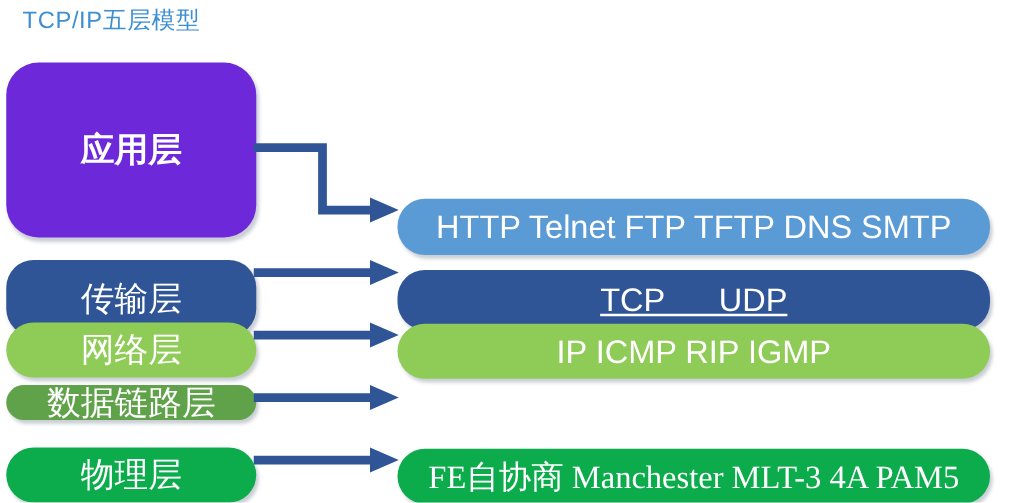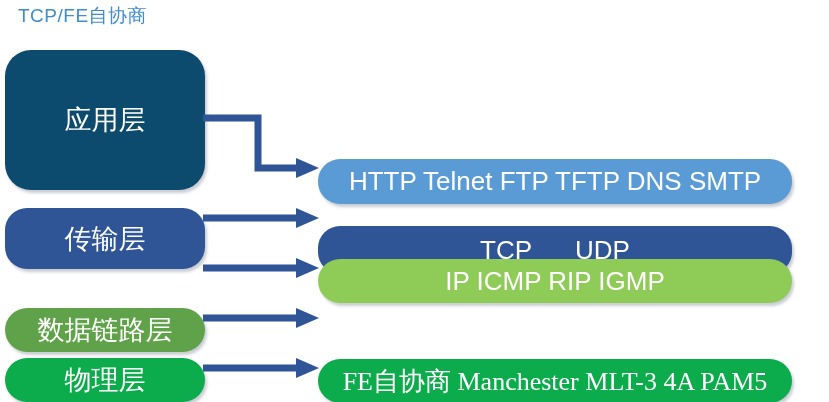--- a/index.html
+++ b/index.html
@@ -31,45 +31,48 @@
     box-shadow: 2px 3px 3px rgba(120, 132, 148, 0.40);
   }
 
   .layer { left: 5px;   width: 200px; font-size: 27px; }
   .proto { left: 318px; width: 474px; font-size: 26px; white-space: pre; }
   .r22   { border-radius: 22px; margin-top: 12px; }
 
   #l0 { top: 50px;  height: 140px; border-radius: 26px; }
   #l1 { top: 196px; height: 61px; }
   #l2 { top: 246px; height: 44px; }
-  #l3 { top: 296px; height: 44px; }
+  #l3 { top: 296px; height: 28px; }
   #l4 { top: 346px; height: 44px; }
 
   #r0 { top: 147px; height: 45px; }
-  #r1 { top: 214px; height: 48px; }
+  #r1 { top: 204px; height: 48px; text-decoration: underline; }
   #r2 { top: 247px; height: 44px; }
   #r3 { top: 297px; height: 44px; }
   #r4 { top: 347px; height: 44px; }
 
   .arrows { position: absolute; left: 0; top: 0; pointer-events: none; }
   .arrow-line { stroke: var(--arrow, #2F5597); stroke-width: 7; fill: none; }
   .arrow-head { fill: var(--arrow, #2F5597); }
 </style>
 </head>
 <body>
 
 <div class="canvas">
 
-  <div class="title">TCP/FE自协商</div>
+  <div class="title">TCP/IP五层模型</div>
 
-  <div class="box layer" id="l0" style="background-color: #0c4a6e;">
+  <div class="box layer" id="l0" style="background-color: #6d28d9; font-weight: bold;">
     <span>应用层</span>
   </div>
   <div class="box layer r22" id="l1" style="background-color: rgb(47, 85, 151);">
     <span>传输层</span>
+  </div>
+  <div class="box layer r22" id="l2" style="background-color: rgb(143, 203, 87);">
+    <span>网络层</span>
   </div>
   <div class="box layer r22" id="l3" style="background-color: rgb(96, 162, 74);">
     <span>数据链路层</span>
   </div>
   <div class="box layer r22" id="l4" style="background-color: rgb(12, 172, 76); justify-content: center;">
     <span>物理层</span>
   </div>
 
   <div class="box proto r22" id="r0" style="background-color: rgb(91, 155, 213);">
     <span>HTTP Telnet FTP TFTP DNS SMTP</span>

